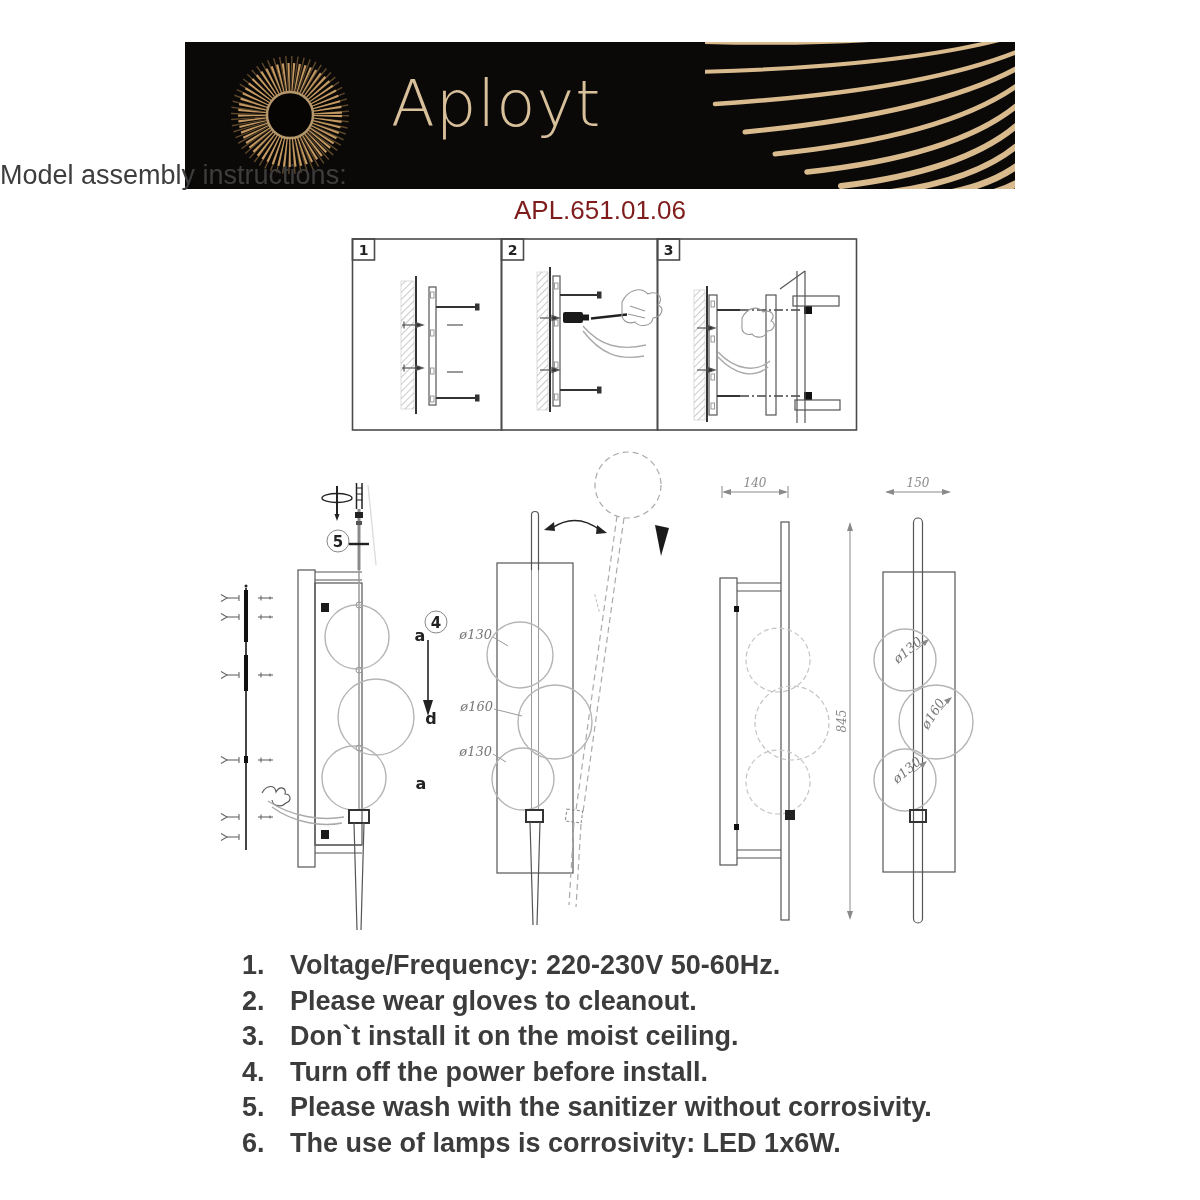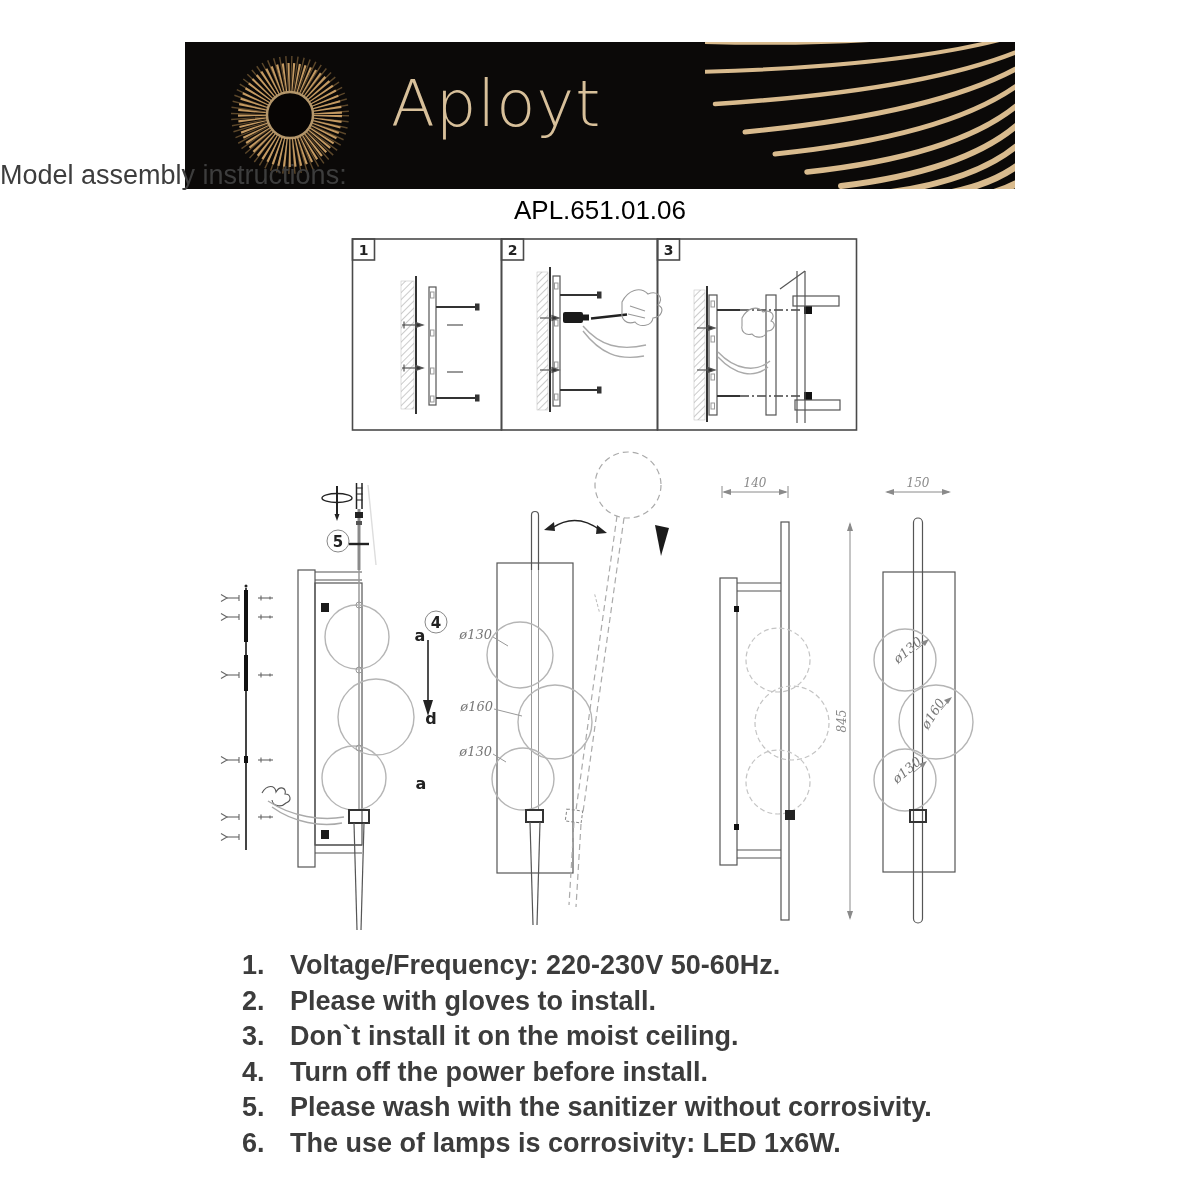--- a/index.html
+++ b/index.html
@@ -10,21 +10,21 @@
   
   .banner{position:absolute;left:185px;top:6px;width:830px;height:147px;background:#0b0908;overflow:hidden;margin-top:36px;}
   .banner .logo{position:absolute;left:36px;top:4px;width:138px;height:138px;}
   .banner .brand{
     position:absolute;left:206px;top:30px;font-family:"DejaVu Sans", sans-serif;
     font-weight:200;font-size:64px;line-height:1;color:#d8c09a;letter-spacing:1px;
   }
   .banner .rays{position:absolute;right:0;top:0;width:310px;height:147px;}
   
   .doc-title{position:absolute;left:0;top:160px;width:1200px;text-align:left;font-size:27px;font-weight:500;color:#3d3d3d;}
-  .doc-model{position:absolute;left:0;top:195px;width:1200px;text-align:center;font-size:26px;font-weight:500;color:#000000;}
+  .doc-model{position:absolute;left:0;top:195px;width:1200px;text-align:center;font-size:26px;font-weight:500;color:#7f1d1d;}
   
   svg{display:block;}
   .ln{stroke:#555;stroke-width:1.2;fill:none;}
   .ln2{stroke:#333;stroke-width:2;fill:none;}
   .thin{stroke:#999;stroke-width:1;fill:none;}
   .globe{stroke:#b5b5b5;stroke-width:1.4;fill:none;}
   .dash{stroke:#aaa;stroke-width:1.2;fill:none;stroke-dasharray:6 4;}
   .dimln{stroke:#8a8a8a;stroke-width:1;fill:none;}
   .dimtxt{font-family:"DejaVu Serif", serif;font-style:italic;font-size:12px;fill:#8a8a8a;}
   .dialbl{font-family:"DejaVu Serif", serif;font-style:italic;font-size:13px;fill:#777;}
@@ -374,21 +374,21 @@
           <polygon points="927,761 919,764 923,768" fill="#888"></polygon>
       </g>
     </g>
   </svg>
 
   <div class="instructions">
     <div class="instr-row">
       <span class="num">1.</span><span class="txt">Voltage/Frequency: 220-230V 50-60Hz.</span>
     </div>
     <div class="instr-row">
-      <span class="num">2.</span><span class="txt">Please with gloves to install.</span>
+      <span class="num">2.</span><span class="txt">Please wear gloves to cleanout.</span>
     </div>
     <div class="instr-row">
       <span class="num">3.</span><span class="txt">Don`t install it on the moist ceiling.</span>
     </div>
     <div class="instr-row">
       <span class="num">4.</span><span class="txt">Turn off the power before install.</span>
     </div>
     <div class="instr-row">
       <span class="num">5.</span><span class="txt">Please wash with the sanitizer without corrosivity.</span>
     </div>

